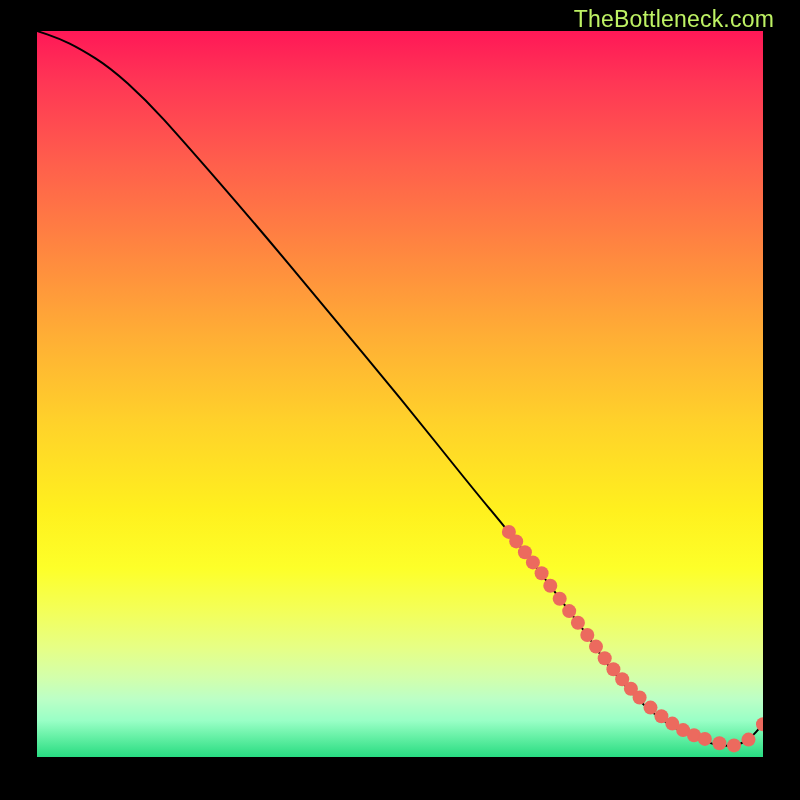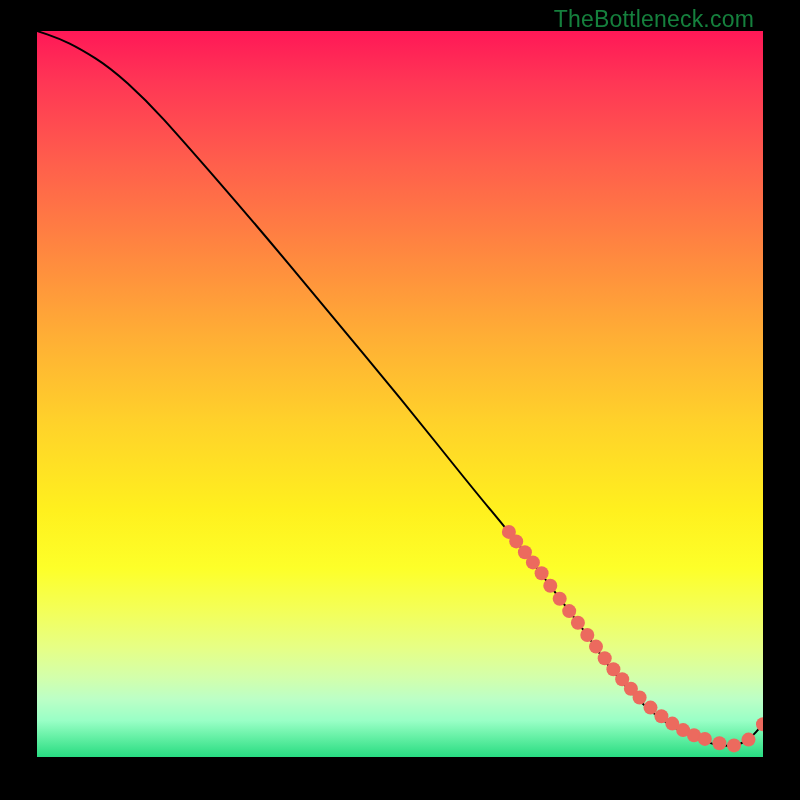--- a/index.html
+++ b/index.html
@@ -37,22 +37,22 @@
       #bcffc6 92%,
       #99ffc6 95%,
       #6bf2a9 97%,
       #3ee38e 99%,
       #28dc83 100%
     );
   }
   .watermark {
     position: absolute;
     top: 6px;
-    right: 46px;
-    color: #15803d;
+    right: 26px;
+    color: #bef264;
     font-size: 23px;
     font-weight: 400;
     letter-spacing: 0.2px;
   }
   svg.curve {
     position: absolute;
     left: 0; top: 0;
     width: 726px;
     height: 726px;
     overflow: visible;

